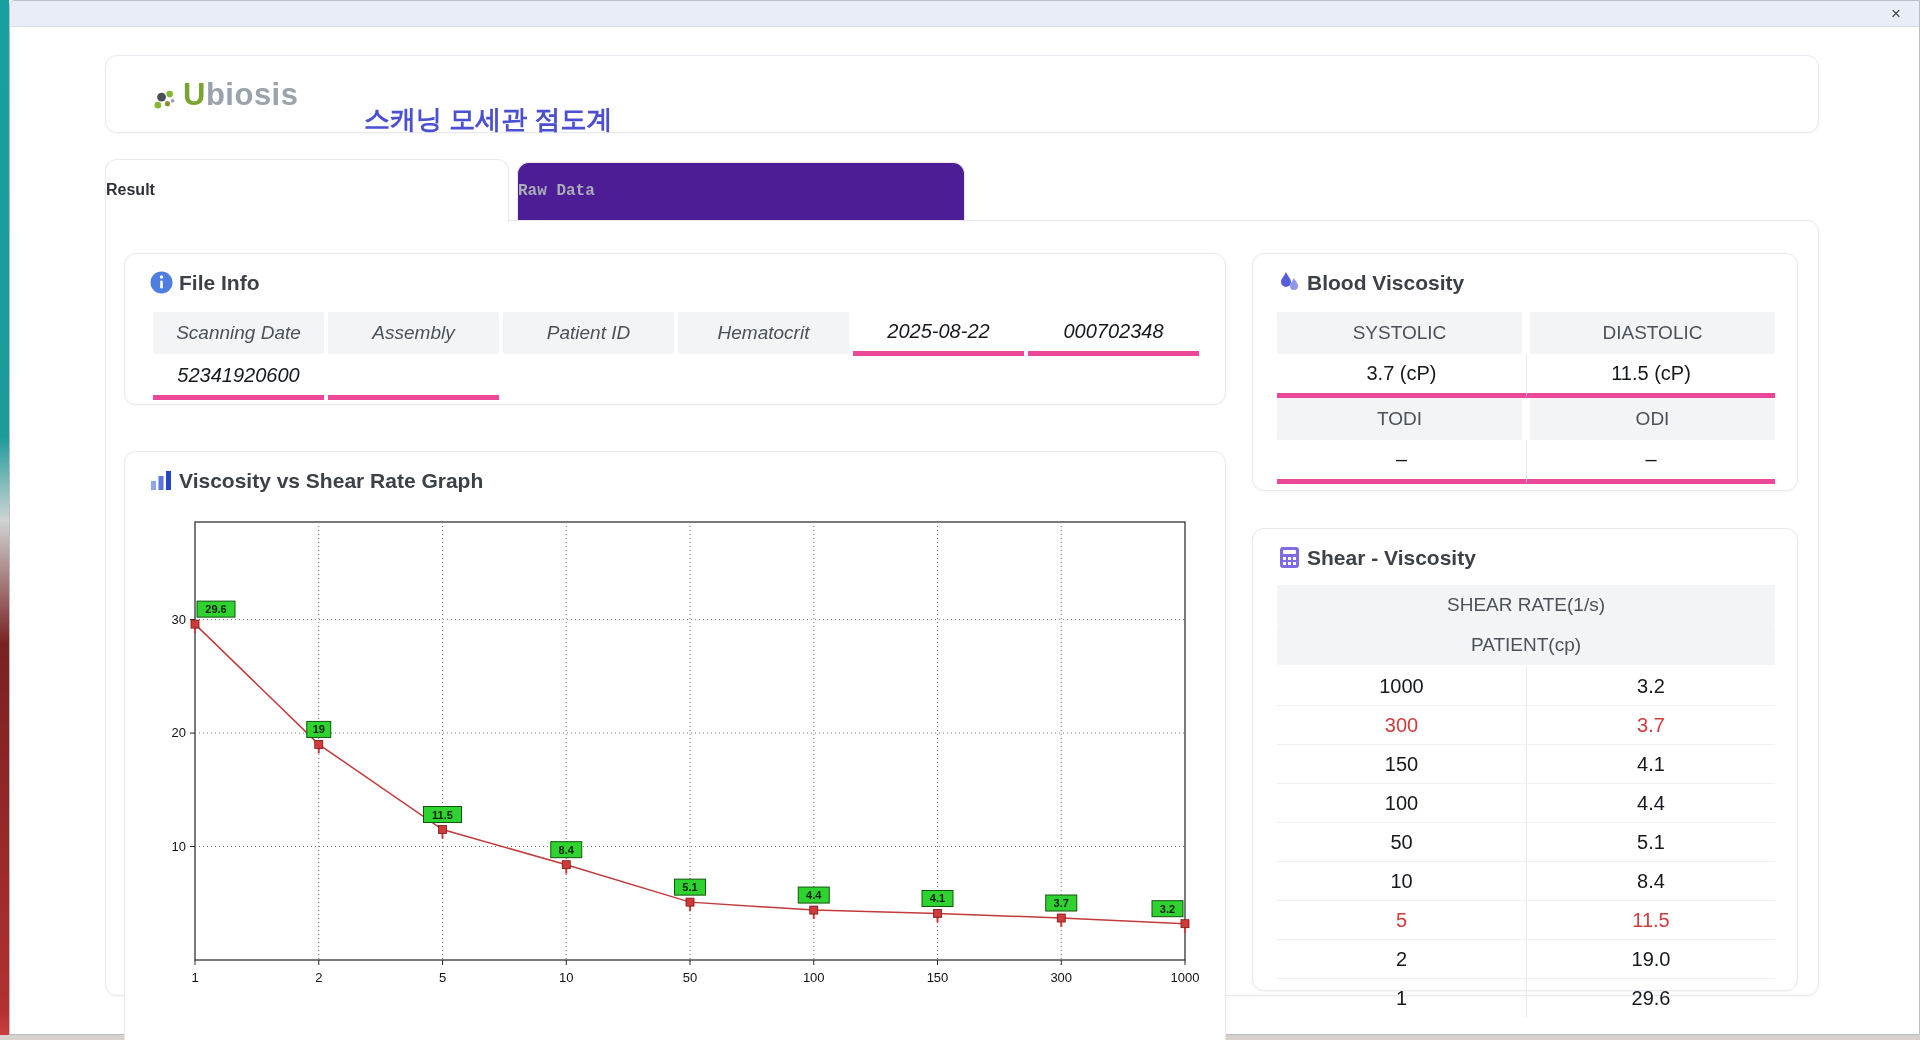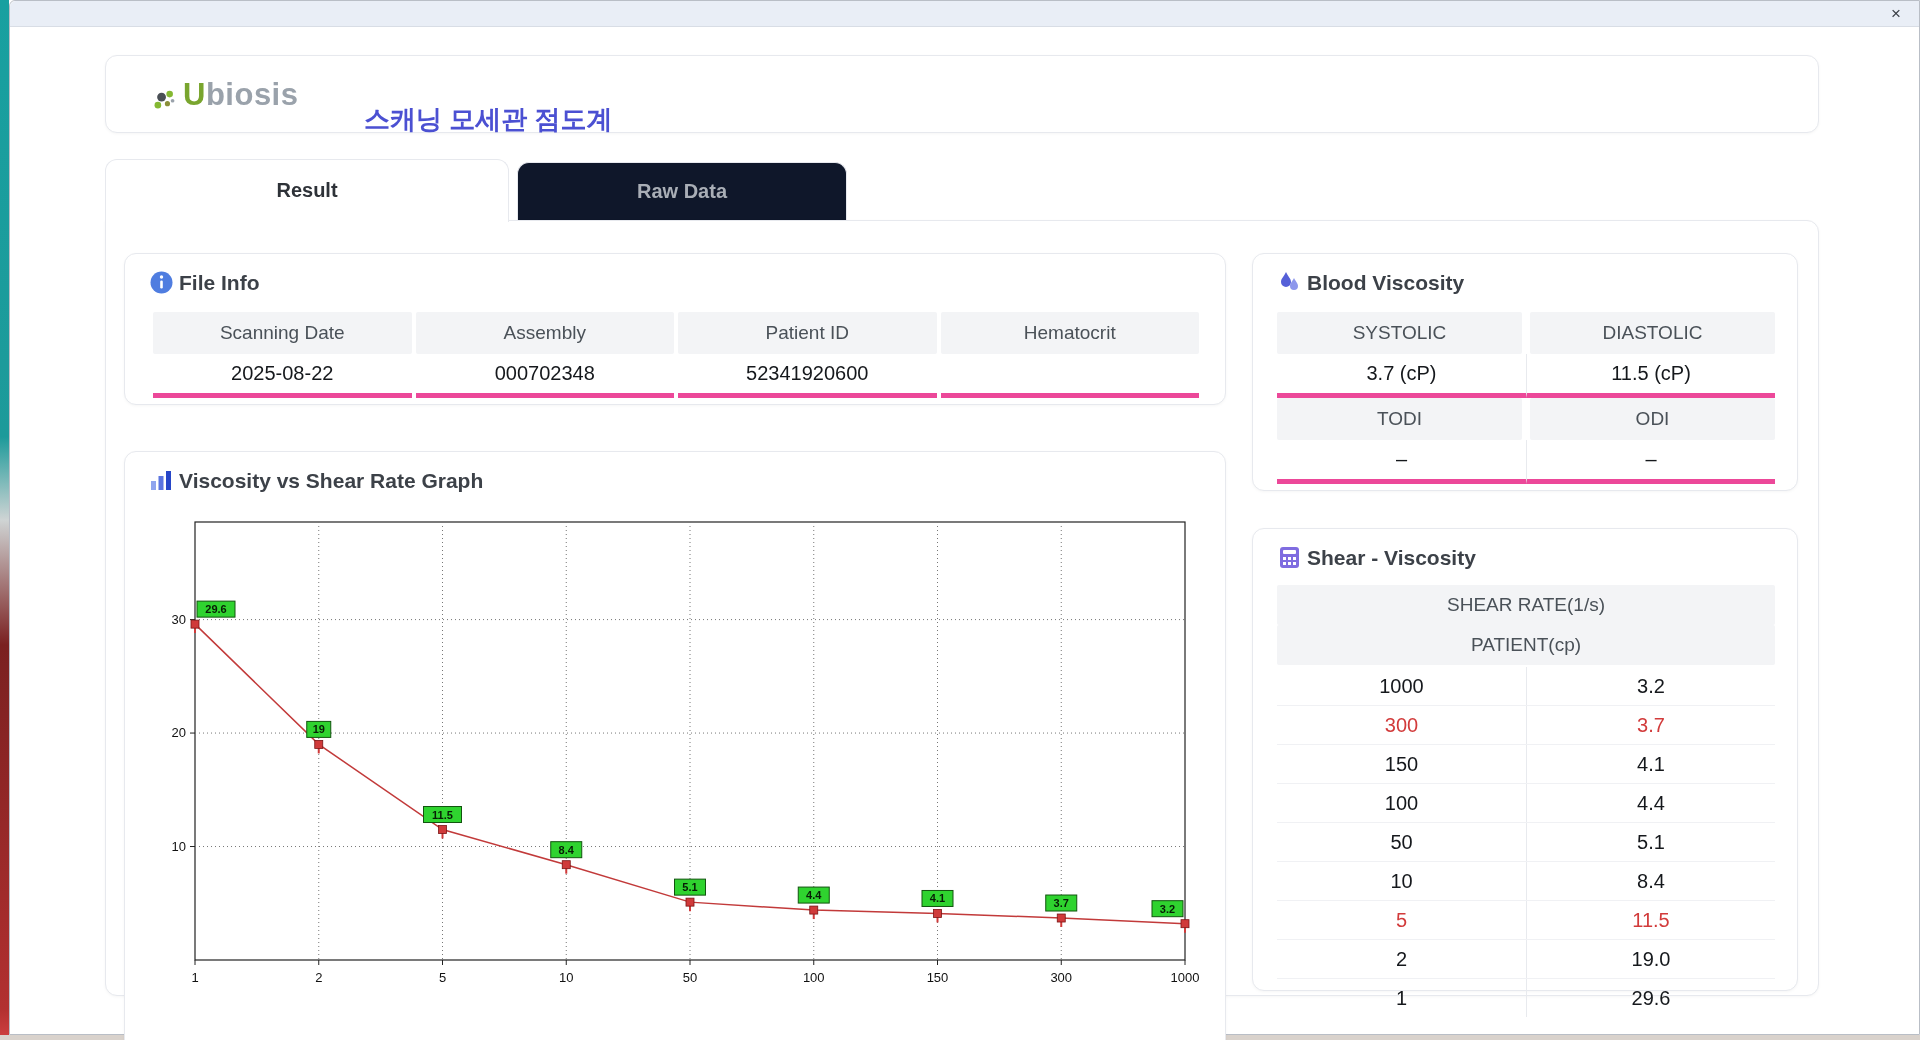--- a/index.html
+++ b/index.html
@@ -24,36 +24,36 @@
 
   
   .header-card { left:95px; top:54px; width:1714px; height:78px; }
   .logo { position:absolute; left:46px; top:18px; height:42px; display:flex; align-items:center; gap:6px; }
   .logo-text { font-size:31px; font-weight:bold; letter-spacing:.5px; }
   .logo-u { color:#79a52e; }
   .logo-rest { color:#9aa2ab; font-weight:600; }
   .app-title { position:absolute; left:258px; top:18px; font-size:26px; font-weight:bold; color:#4b50d2;margin-top:28px; }
 
   
-  .tab { position:absolute; text-align:center; font-weight:bold; font-size:20px;
+  .tab { position:absolute; text-align:left; font-weight:bold; font-size:16px;
     border:1px solid #e7e9ee; border-bottom:none; border-radius:12px 12px 0 0; }
   .tab-active { left:95px; top:158px; width:404px; height:63px; line-height:60px;
     background:#fff; color:#2e3238; z-index:3; }
-  .tab-inactive { left:507px; top:161px; width:330px; height:58px; line-height:56px;
-    background:#0f172a; color:#a9aeb6; z-index:1; }
+  .tab-inactive { left:507px; top:161px; width:448px; height:58px; line-height:56px;
+    background:#4c1d95; color:#a9aeb6; z-index:1;font-family:Liberation Mono, monospace; }
 
   .content-card { left:95px; top:219px; width:1714px; height:776px; border-radius:0 12px 12px 12px; z-index:2; }
 
   .panel-title { position:absolute; left:24px; top:16px; display:flex; align-items:center; gap:5px;
     font-size:21px; font-weight:bold; color:#3c4148; }
 
   
   .file-info-card { left:18px; top:32px; width:1102px; height:152px; }
   .fi-grid { position:absolute; left:28px; top:58px; width:1046px;
-    display:grid; grid-template-columns:repeat(4,1fr); column-gap:4px; }
+    display:grid; grid-template-columns:repeat(6,1fr); column-gap:4px;font-style:italic; }
   .cell-h { height:42px; background:#f3f4f6; color:#4a5158; font-size:19px;
     display:flex; align-items:center; justify-content:center; border-radius:2px; }
   .cell-v { height:44px; background:#fff; color:#15181c; font-size:20px;
     display:flex; align-items:center; justify-content:center; border-bottom:5px solid #ec4899; }
 
   
   .graph-card { left:18px; top:210px; width:1102px; height:668px;margin-top:20px; }
   .chart-svg { position:absolute; left:26px; top:60px; }
 
   

